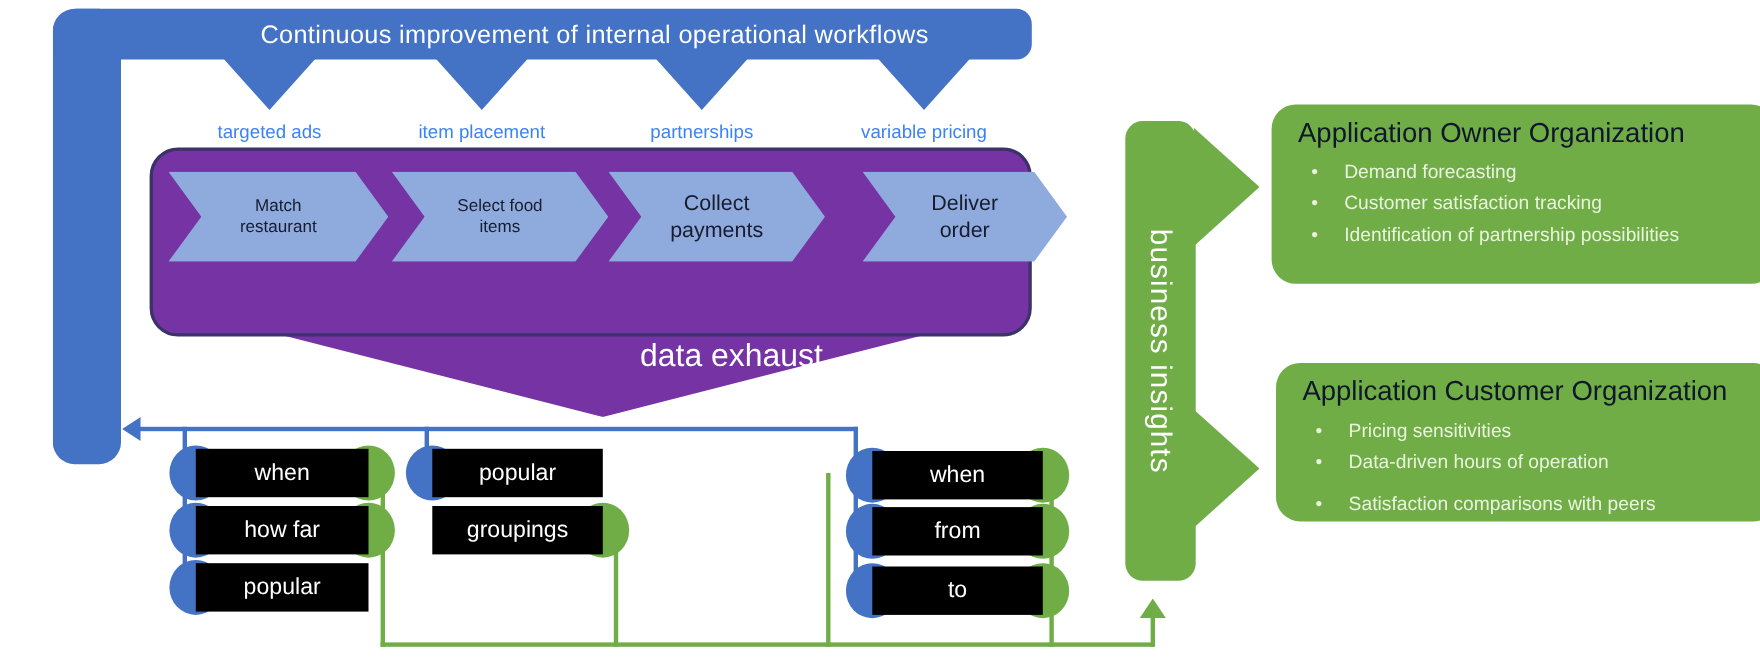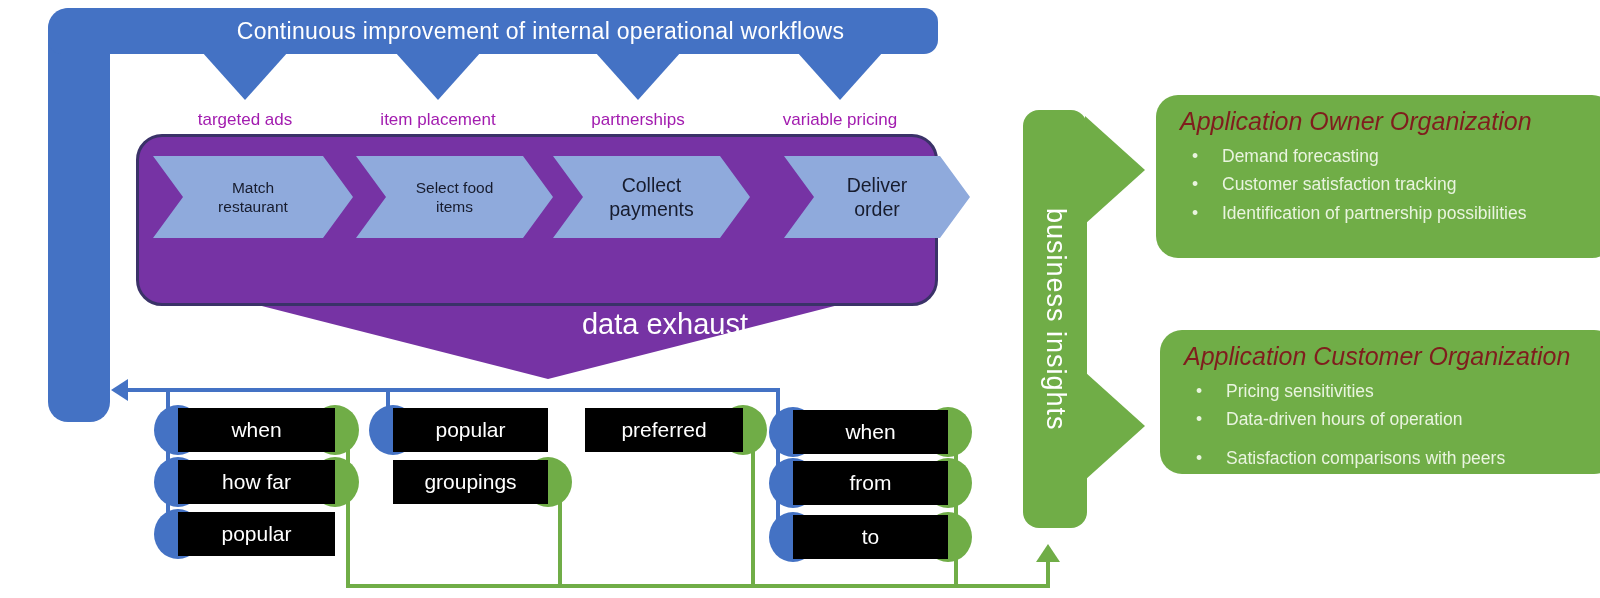--- a/index.html
+++ b/index.html
@@ -8,21 +8,21 @@
 
   
   .rail{position:absolute;left:0;top:8px;width:62px;height:414px;background:#4472C4;border-radius:20px;}
   .banner{position:absolute;left:0;top:8px;width:890px;height:46px;background:#4472C4;
           border-radius:22px 14px 14px 14px;display:flex;align-items:center;justify-content:center;
           padding-left:95px;box-sizing:border-box;}
   .banner span{color:#fff;font-size:23px;letter-spacing:.3px;white-space:nowrap;}
   .tooth{position:absolute;top:52px;width:86px;height:48px;background:#4472C4;
          clip-path:polygon(0 0,100% 0,50% 100%);}
   .t1{left:154px}.t2{left:347px}.t3{left:547px}.t4{left:749px}
-  .tooth-label{position:absolute;top:110px;width:176px;text-align:center;font-size:17px;color:#a21caf;}
+  .tooth-label{position:absolute;top:110px;width:176px;text-align:center;font-size:17px;color:#3b82f6;}
   .tl1{left:109px}.tl2{left:302px}.tl3{left:502px}.tl4{left:704px}
 
   
   .purple-box{position:absolute;left:88px;top:134px;width:802px;height:172px;background:#7633A4;
               border:3px solid #3a3268;border-radius:26px;box-sizing:border-box;}
   .chev{position:absolute;top:156px;height:82px;background:#8FAADC;
         clip-path:polygon(0 0,calc(100% - 30px) 0,100% 50%,calc(100% - 30px) 100%,0 100%,30px 50%);
         display:flex;align-items:center;justify-content:center;color:#171c2e;text-align:center;line-height:1.25;}
   .chev span{display:block;}
   .c1{left:105px;width:200px;font-size:15.5px}.c1 span{max-width:92px}
@@ -61,21 +61,21 @@
   .insights-bar span{writing-mode:vertical-rl;color:#fff;font-size:27px;letter-spacing:1px;white-space:nowrap;}
   .bar-arrow{position:absolute;left:1037px;width:60px;height:108px;background:#70AD47;
              clip-path:polygon(0 0,100% 50%,0 100%);z-index:1;}
   .ba1{top:116px}.ba2{top:372px}
 
   
   .org-box{position:absolute;background:#70AD47;border-radius:22px;box-sizing:border-box;
            padding:12px 18px 10px 24px;color:#fff;}
   .box1{left:1108px;top:95px;width:458px;height:163px;}
   .box2{left:1112px;top:330px;width:456px;height:144px;}
-  .org-title{font-size:25px;color:#7f1d1d;margin-bottom:6px;white-space:nowrap;font-style:italic;}
+  .org-title{font-size:25px;color:#0f172a;margin-bottom:6px;white-space:nowrap;}
   .bullet-row{display:flex;font-size:17.5px;color:#e9f4df;line-height:1.62;}
   .bullet-row .dot{width:42px;padding-left:12px;box-sizing:border-box;}
   .box2 .bullet-row.gap{margin-top:10px;}
 </style>
 </head>
 <body>
 
 <div class="canvas">
 
   <div class="rail"></div>
@@ -138,24 +138,20 @@
 
   <div class="pill g2 r1">
     <span class="cap l"></span>
     <span class="body">popular</span>
   </div>
   <div class="pill g2 r2">
     <span class="cap r"></span>
     <span class="body">groupings</span>
   </div>
 
-  <div class="pill g3 r1">
-    <span class="cap r"></span>
-    <span class="body">preferred</span>
-  </div>
 
   <div class="pill g4 r1">
     <span class="cap l"></span>
     <span class="cap r"></span>
     <span class="body">when</span>
   </div>
   <div class="pill g4 r2">
     <span class="cap l"></span>
     <span class="cap r"></span>
     <span class="body">from</span>

